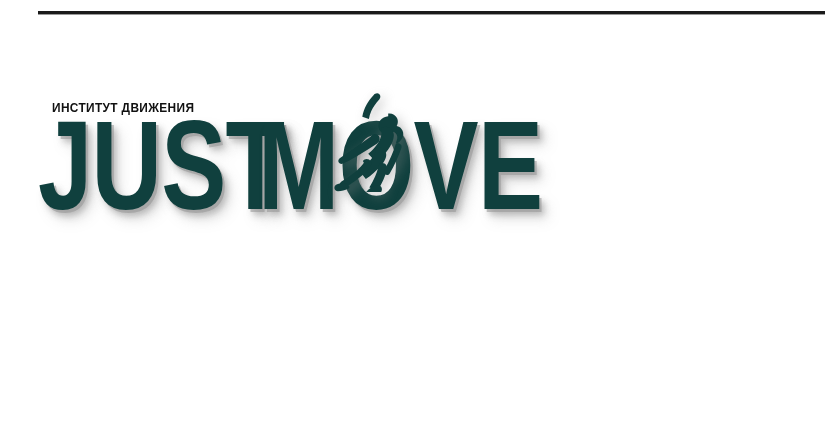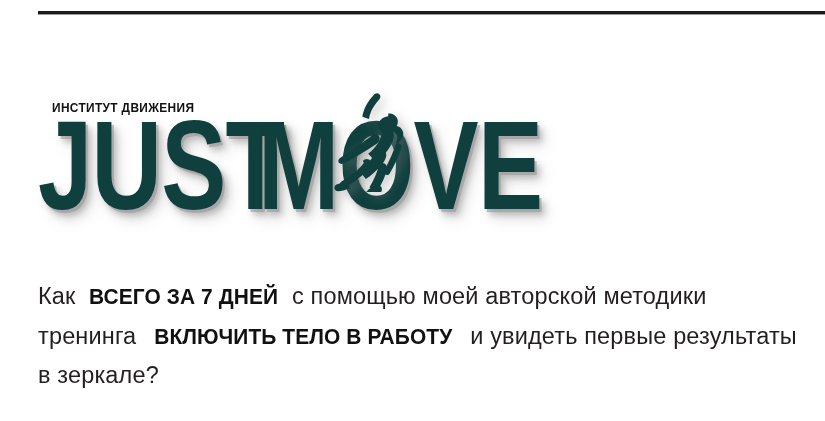--- a/index.html
+++ b/index.html
@@ -193,17 +193,14 @@
                    -1.5 4.3-3.2 8.6-5.1 12.7-2.0 4.3-4.2 8.5-6.6 12.6
                    -0.9 1.5-2.8 2.0-4.3 1.2-1.5-0.9-2.0-2.8-1.2-4.3
                    2.6-4.6 5.0-9.4 7.1-14.3 1.6-3.7 3.0-7.5 4.2-11.3
                    0.2-0.4 0.5-0.8 0.9-1.1z"></path>
         </g>
       </svg>
     </div>
 
   </div>
 
-  <div class="headline">
-    <span>Как </span><span class="em">ВСЕГО ЗА 7 ДНЕЙ</span><span> с помощью моей авторской методики тренинга </span><span class="em">ВКЛЮЧИТЬ ТЕЛО В РАБОТУ</span><span> и увидеть первые результаты в зеркале?</span>
-  </div>
 
 </div>
 
 </body></html>

